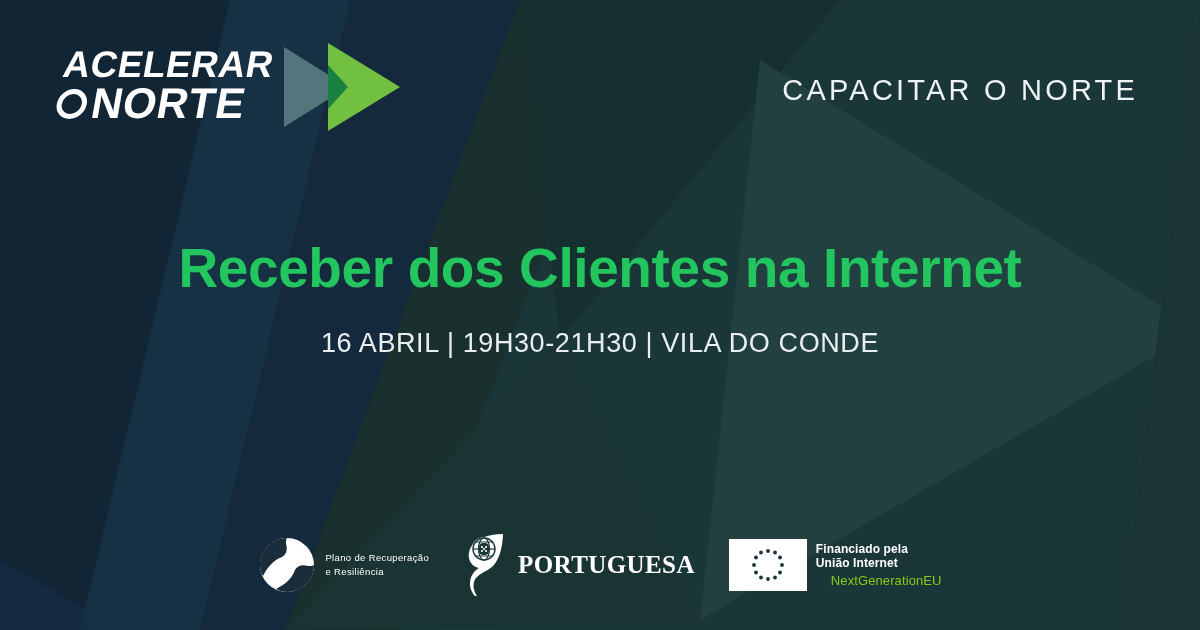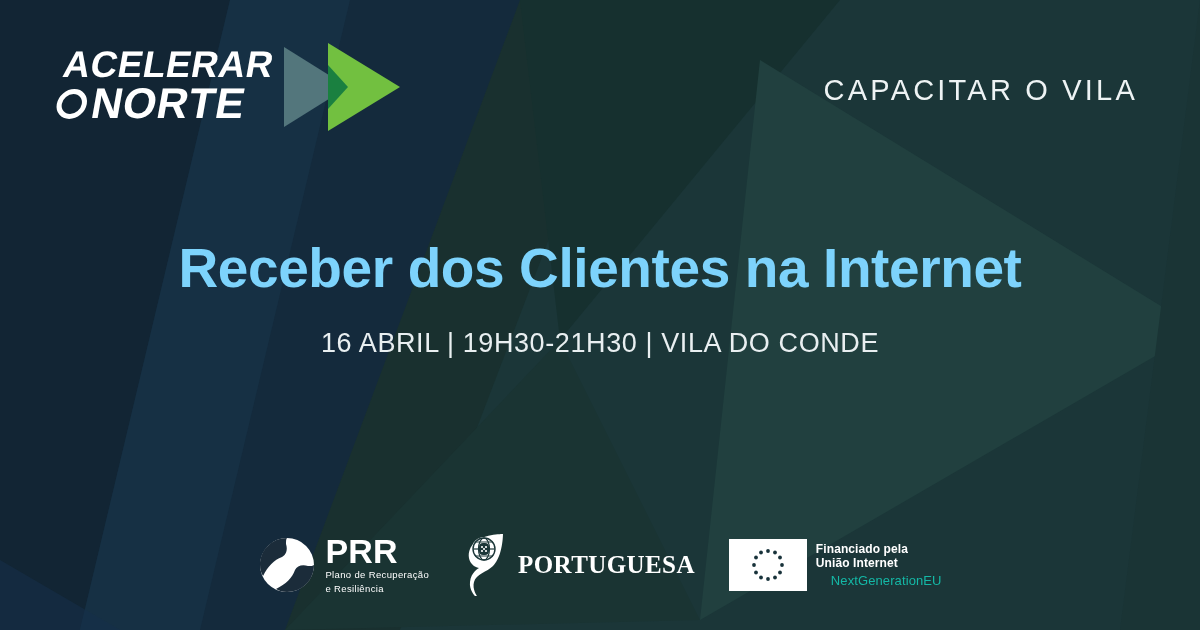--- a/index.html
+++ b/index.html
@@ -104,21 +104,21 @@
   
   .centre {
     position: absolute;
     left: 0;
     top: 238px;
     width: 1200px;
     text-align: center;
     z-index: 5;
   }
   .title {
-    color: #7dd3fc;
+    color: #22c55e;
     font-size: 55px;
     font-weight: 700;
     letter-spacing: -0.4px;
     line-height: 1.12;
     margin: 0;
     white-space: nowrap;
   }
   .subtitle {
     margin: 28px 0 12px 0;
     color: #e9eff1;
@@ -185,21 +185,21 @@
     display: block;
   }
   .eu-text { display: flex; flex-direction: column; line-height: 1.18; }
   .eu-l1, .eu-l2 {
     color: #ffffff;
     font-size: 12px;
     font-weight: 700;
     letter-spacing: 0.1px;
   }
   .eu-l3 {
-    color: #14b8a6;
+    color: #84cc16;
     font-size: 13px;
     font-weight: 400;
     margin-top: 3px;
     letter-spacing: 0.1px;
     margin-left: 15px;
   }
 </style>
 </head>
 <body>
 
@@ -236,39 +236,38 @@
         </div>
       </div>
 
       <svg class="brand-arrows" width="130" height="96" viewBox="0 0 130 96" aria-hidden="true">
         <polygon points="8,8 72,48 8,88" fill="#53767c"></polygon>
         <polygon points="52,4 124,48 52,92" fill="#72c040"></polygon>
         <polygon points="52,26 52,70 72,48" fill="#1a8040"></polygon>
       </svg>
     </div>
 
-    <div class="tagline">CAPACITAR O VILA</div>
+    <div class="tagline">CAPACITAR O NORTE</div>
   </div>
 
   <div class="centre">
     <h1 class="title">Receber dos Clientes na Internet</h1>
     <p class="subtitle">16 ABRIL | 19H30-21H30 | VILA DO CONDE</p>
   </div>
 
   <div class="footer">
 
     <div class="logo-block">
       <svg width="58" height="58" viewBox="0 0 58 58" aria-hidden="true">
         <circle cx="29" cy="29" r="27" fill="#ffffff"></circle>
         <path d="M29 2 C14 2 2 14 2 29 C2 33 3 37 5 40 C10 30 16 24 24 21 C28 19 30 14 28 8 C28 5 28 3 29 2 Z" fill="#1b2c3a"></path>
         <path d="M56 29 C56 44 44 56 29 56 C25 56 21 55 18 53 C28 48 34 42 37 34 C39 30 44 28 50 30 C53 30 55 30 56 29 Z" fill="#1b2c3a"></path>
         <circle cx="29" cy="29" r="7.5" fill="#1b2c3a" opacity="0.0"></circle>
       </svg>
       <div class="prr-text">
-        <span class="prr-name">PRR</span>
         <span class="prr-sub">Plano de Recuperação
 e Resiliência</span>
       </div>
     </div>
 
     <div class="logo-block">
       <svg width="46" height="66" viewBox="0 0 46 66" aria-hidden="true">
         <path d="M40 2 C40 2 18 2 10 12 C2 22 6 34 16 36 C16 36 8 40 7 50 C6 58 12 64 12 64 L14 64 C14 64 9 57 11 50 C13 42 24 40 30 34 C40 24 40 2 40 2 Z" fill="#ffffff"></path>
         <circle cx="21" cy="17" r="12" fill="#ffffff"></circle>
         <circle cx="21" cy="17" r="11" fill="none" stroke="#1b3638" stroke-width="1.4"></circle>

